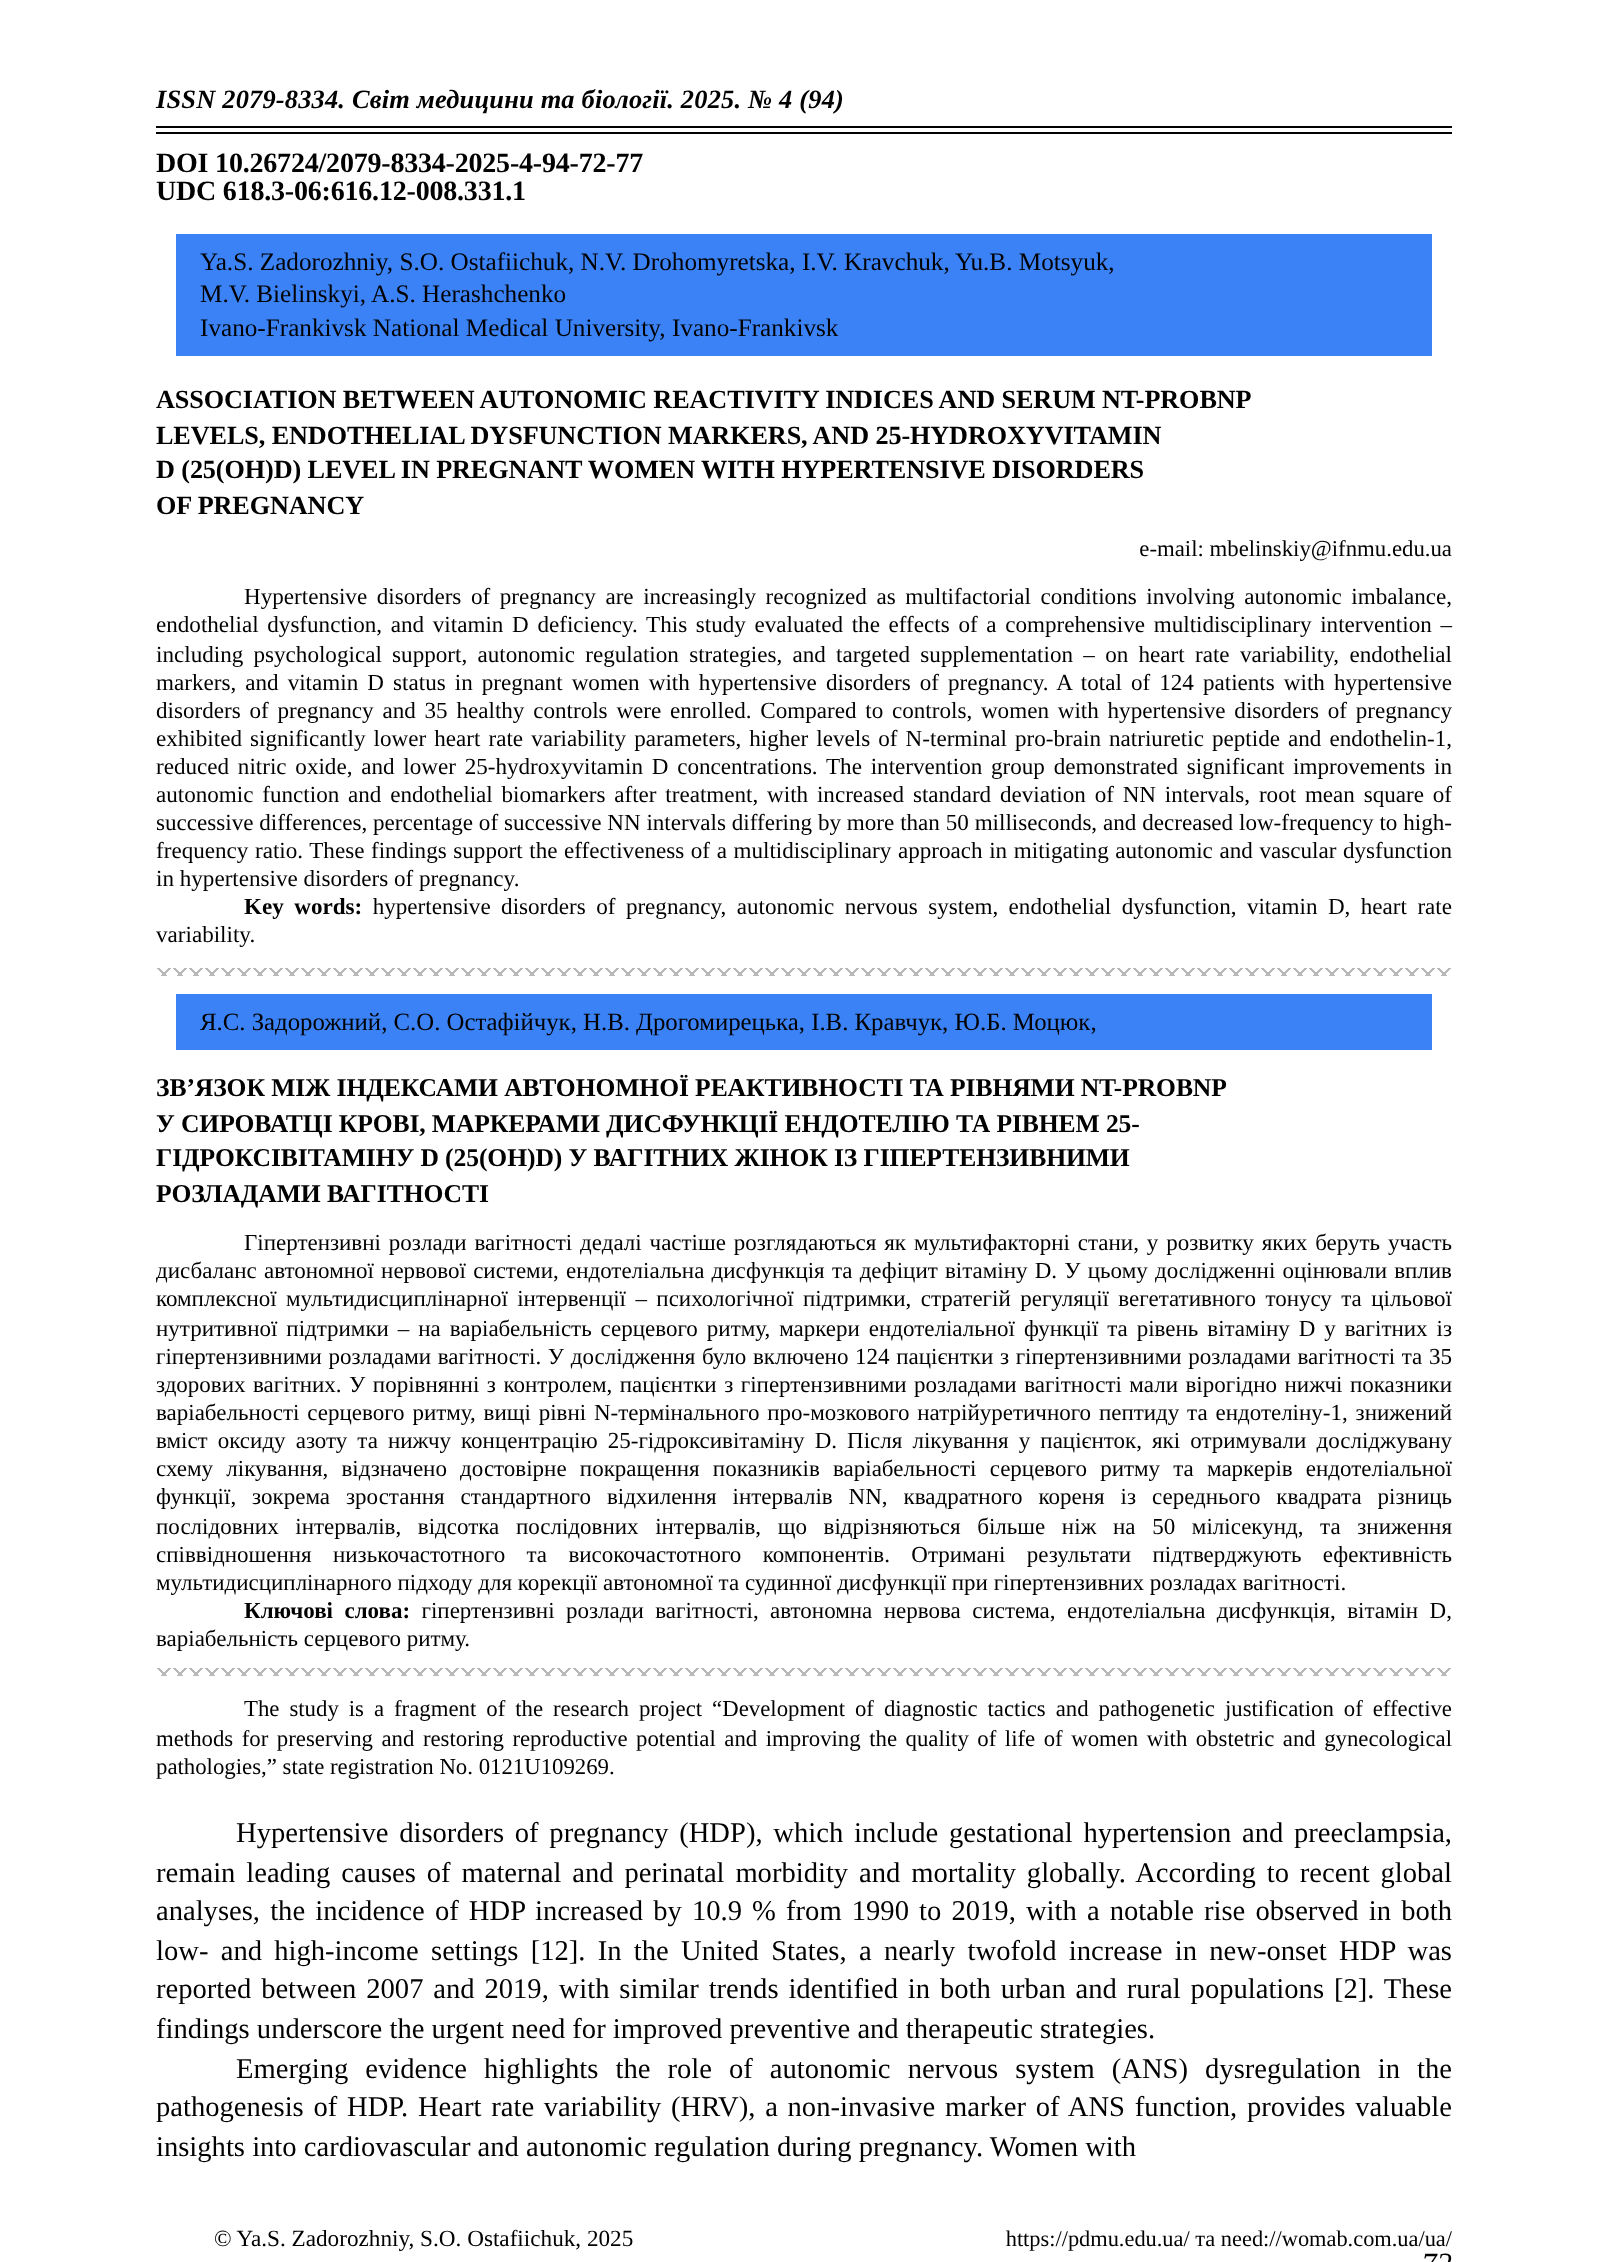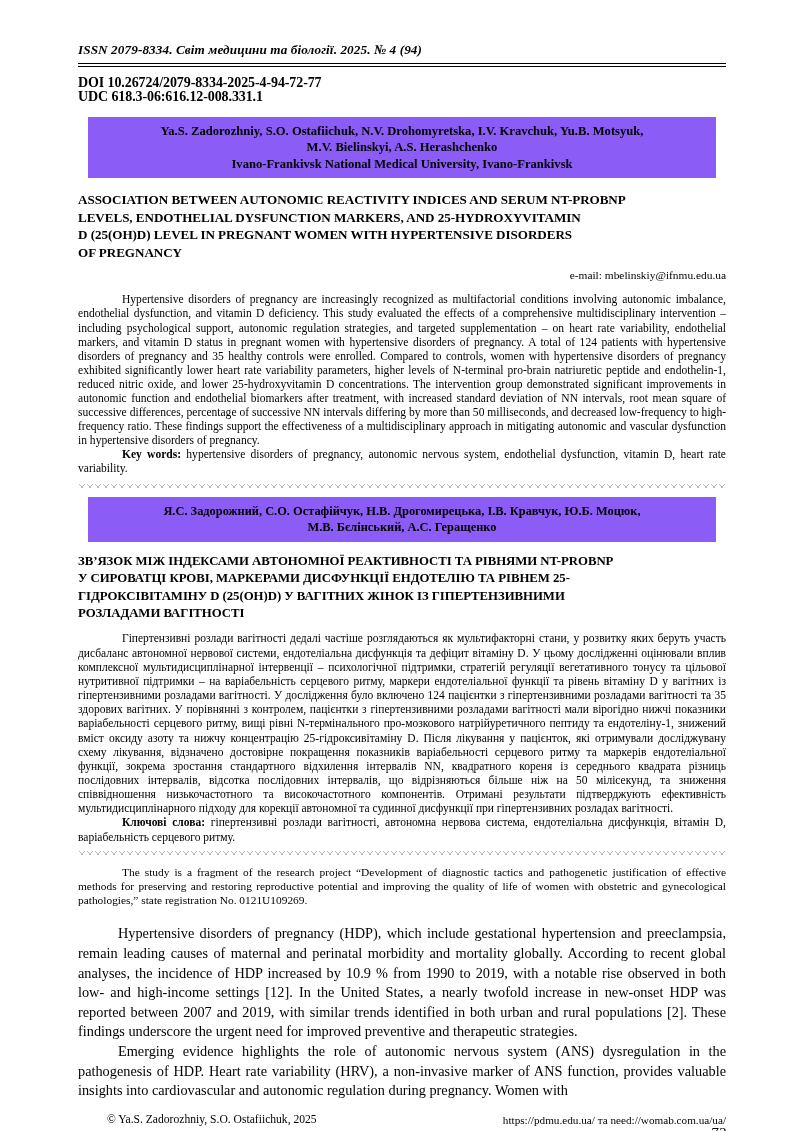--- a/index.html
+++ b/index.html
@@ -47,23 +47,22 @@
   
   .doi-line {
     font-weight: bold;
     font-size: 14px;
     line-height: 14.4px;
     letter-spacing: -0.1px;
   }
 
   
   .author-band {
-    background: #8b5cf6;
-    text-align: center;
-    font-weight: bold;
+    background: #3b82f6;
+    font-weight: normal;
     font-size: 12.6px;
     line-height: 16.4px;
     padding: 6px 12px 6px 12px;
     margin-top: 12px;
     margin-left: 10px;
     margin-right: 10px;
   }
   .author-band.uk {
     margin-top: 9px;
     font-size: 12.4px;
@@ -202,21 +201,20 @@
 
     <div class="abstract">
       <p>Hypertensive disorders of pregnancy are increasingly recognized as multifactorial conditions involving autonomic imbalance, endothelial dysfunction, and vitamin D deficiency. This study evaluated the effects of a comprehensive multidisciplinary intervention – including psychological support, autonomic regulation strategies, and targeted supplementation – on heart rate variability, endothelial markers, and vitamin D status in pregnant women with hypertensive disorders of pregnancy. A total of 124 patients with hypertensive disorders of pregnancy and 35 healthy controls were enrolled. Compared to controls, women with hypertensive disorders of pregnancy exhibited significantly lower heart rate variability parameters, higher levels of N-terminal pro-brain natriuretic peptide and endothelin-1, reduced nitric oxide, and lower 25-hydroxyvitamin D concentrations. The intervention group demonstrated significant improvements in autonomic function and endothelial biomarkers after treatment, with increased standard deviation of NN intervals, root mean square of successive differences, percentage of successive NN intervals differing by more than 50 milliseconds, and decreased low-frequency to high-frequency ratio. These findings support the effectiveness of a multidisciplinary approach in mitigating autonomic and vascular dysfunction in hypertensive disorders of pregnancy.</p>
       <p><span class="kw">Key words:</span><span> hypertensive disorders of pregnancy, autonomic nervous system, endothelial dysfunction, vitamin D, heart rate variability.</span></p>
     </div>
 
     <div class="zigzag"></div>
 
     <div class="author-band uk">
       <div>Я.С. Задорожний, С.О. Остафійчук, Н.В. Дрогомирецька, І.В. Кравчук, Ю.Б. Моцюк,</div>
-      <div>М.В. Бєлінський, А.С. Геращенко</div>
     </div>
 
     <div class="art-title uk">
       <div>ЗВ’ЯЗОК МІЖ ІНДЕКСАМИ АВТОНОМНОЇ РЕАКТИВНОСТІ ТА РІВНЯМИ NT-PROBNP</div>
       <div>У СИРОВАТЦІ КРОВІ, МАРКЕРАМИ ДИСФУНКЦІЇ ЕНДОТЕЛІЮ ТА РІВНЕМ 25-</div>
       <div>ГІДРОКСІВІТАМІНУ D (25(OH)D) У ВАГІТНИХ ЖІНОК ІЗ ГІПЕРТЕНЗИВНИМИ</div>
       <div>РОЗЛАДАМИ ВАГІТНОСТІ</div>
     </div>
 
     <div class="abstract uk">

